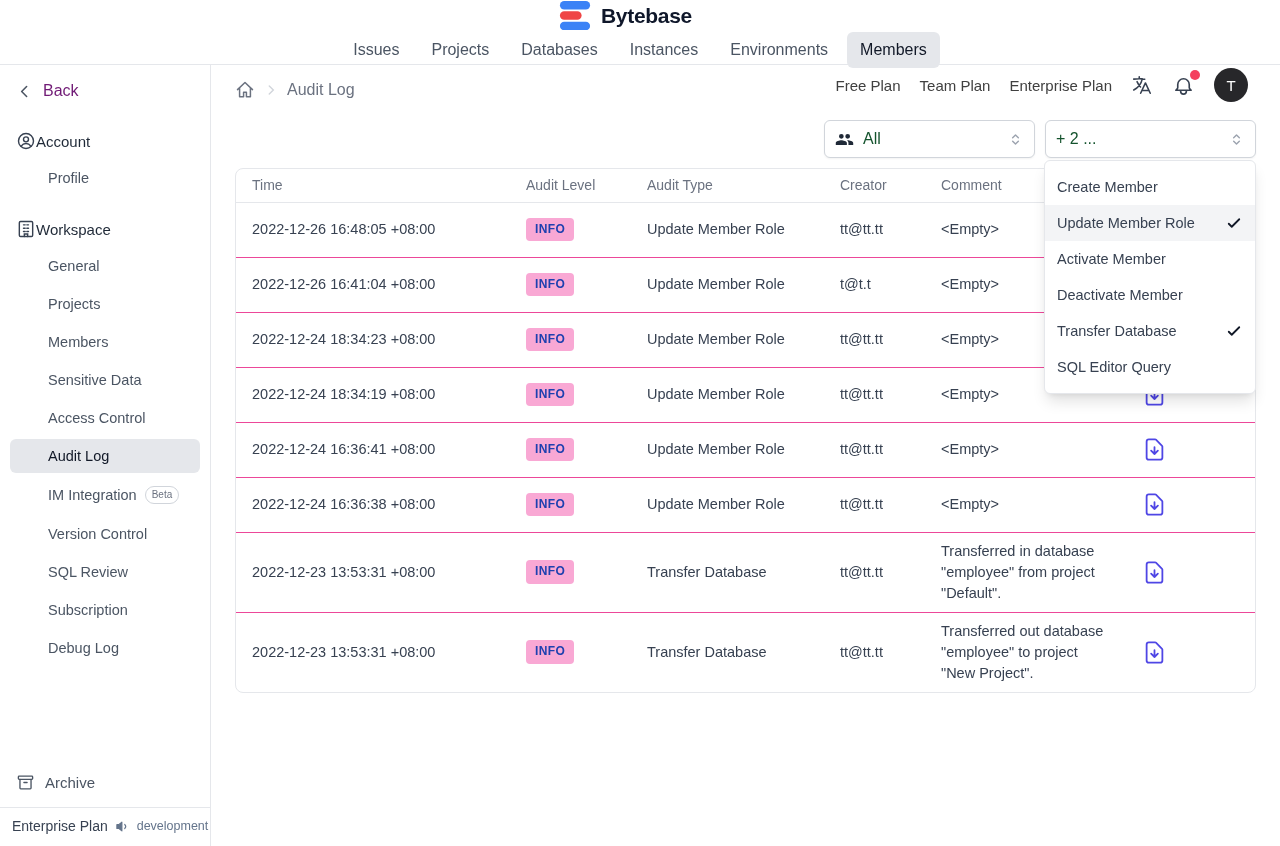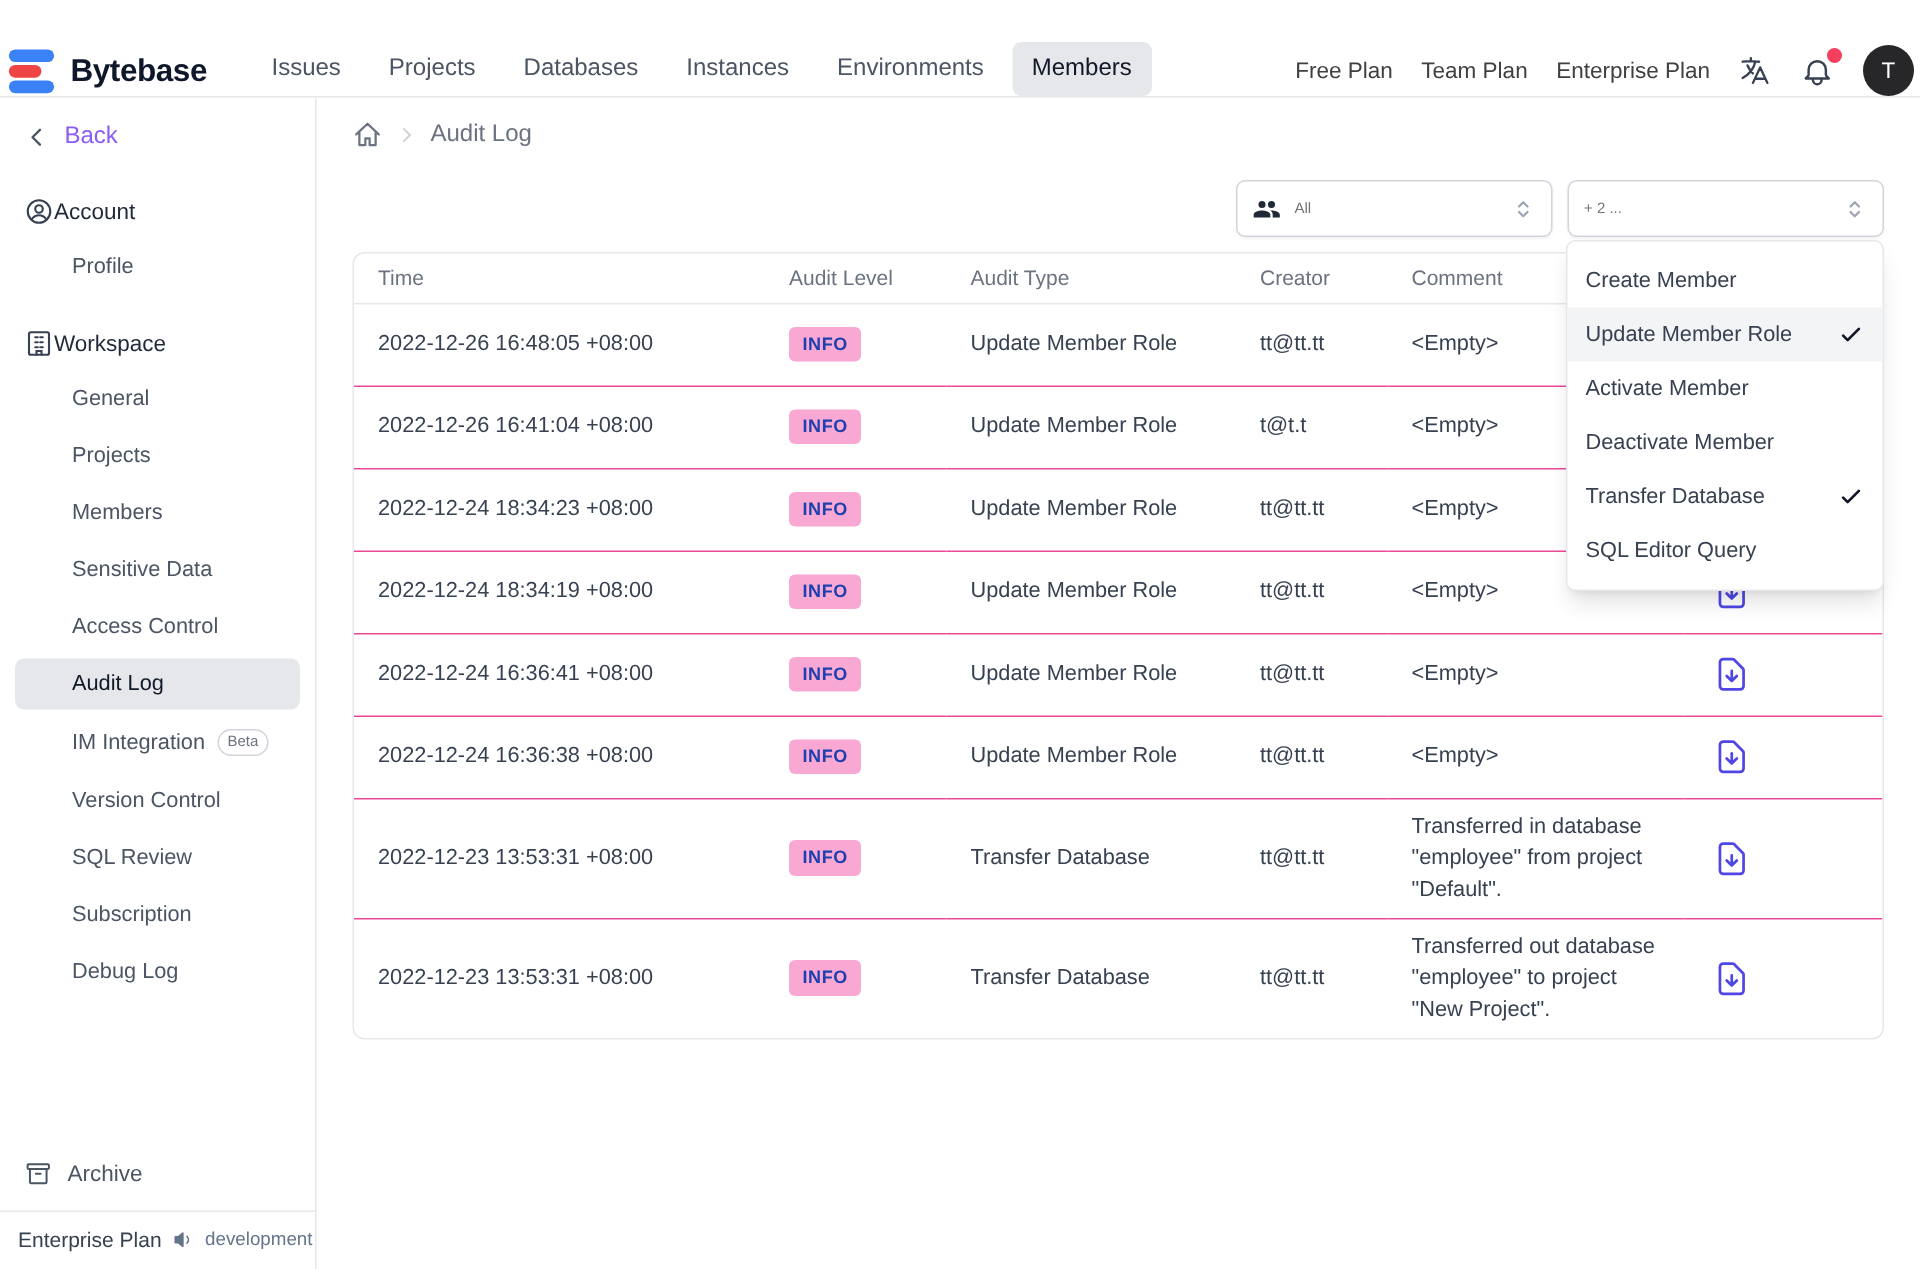--- a/index.html
+++ b/index.html
@@ -6,56 +6,56 @@
   html,body { width:1280px; height:846px; }
   body {
     font-family:"Liberation Sans", sans-serif;
     color:#374151; background:#ffffff;
     overflow:hidden; position:relative;
   }
   a { text-decoration:none; color:inherit; }
   button { font-family:inherit; }
 
   
-  .topnav { height:65px; display:flex; align-items:flex-end; padding:0 4px; border-bottom:1px solid #e5e7eb; }
+  .topnav { height:65px; display:flex; align-items:center; padding:0 32px; border-bottom:1px solid #e5e7eb;flex-direction:column; }
   .brand { display:flex; align-items:center; gap:9px; margin-right:30px; cursor:pointer; }
   .brand-name { font-size:21px; font-weight:bold; color:#0f172a; letter-spacing:-0.3px; }
   .nav-links { display:flex; align-items:center; gap:6px; }
   .nav-link { font-size:16px; color:#4b5563; padding:9px 13px; border-radius:6px; cursor:pointer; white-space:nowrap; }
   .nav-link.active { background:#e5e7eb; color:#111827; }
   .topnav-right { margin-left:auto; display:flex; align-items:center; gap:19px; }
   .plan-link { font-size:15px; color:#404040; cursor:pointer; white-space:nowrap; }
   .icon-btn { background:none; border:none; cursor:pointer; display:flex; align-items:center; position:relative; padding:0; }
   .red-dot { position:absolute; top:-4px; right:-5px; width:10px; height:10px; border-radius:50%; background:#f43f5e; }
   .avatar { width:34px; height:34px; border-radius:50%; background:#27272a; color:#fff; display:flex; align-items:center; justify-content:center; font-size:15px; cursor:pointer; }
 
   
   .layout { display:flex; height:781px; }
 
   
   .sidebar { width:211px; border-right:1px solid #e5e7eb; display:flex; flex-direction:column; padding:8px 10px 0; flex-shrink:0; }
-  .side-back { display:flex; align-items:center; gap:10px; padding:9px 6px; font-size:16px; color:#8b5cf6; cursor:pointer; border-radius:6px; }
+  .side-back { display:flex; align-items:center; gap:10px; padding:9px 6px; font-size:16px; color:#701a75; cursor:pointer; border-radius:6px; }
   .side-header { display:flex; align-items:center; gap:0; padding:8px 6px; margin-top:14px; font-size:15px; color:#1f2937; }
   .side-item { display:flex; align-items:center; gap:8px; padding:9px 8px 9px 38px; font-size:14.5px; color:#4b5563; border-radius:6px; margin:2px 0; cursor:pointer; }
   .side-item.active { background:#e5e7eb; color:#111827; }
   .beta-badge { font-size:10px; line-height:1; border:1px solid #d1d5db; color:#6b7280; padding:3px 6px; border-radius:9999px; background:#fff; }
   .side-spacer { flex:1; }
   .side-archive { display:flex; align-items:center; gap:10px; padding:9px 6px; font-size:15px; color:#4b5563; cursor:pointer; border-radius:6px; margin-bottom:6px; }
   .side-footer { border-top:1px solid #e5e7eb; margin:0 -10px; padding:10px 12px 12px; display:flex; align-items:center; gap:7px; }
   .footer-plan { font-size:14px; color:#374151; white-space:nowrap; }
   .footer-env { font-size:12.5px; color:#64748b; }
 
   
   .main { flex:1; padding:0 24px; position:relative; }
   .breadcrumb-row { height:38px; display:flex; align-items:center; gap:9px; margin-top:6px; }
   .crumb-current { font-size:16px; color:#6b7280; }
   .filter-row { display:flex; justify-content:flex-end; gap:10px; margin-top:11px; }
   .select { height:38px; width:211px; border:1px solid #d1d5db; border-radius:6px; background:#fff;
     box-shadow:0 1px 2px rgba(0,0,0,.05); display:flex; align-items:center; padding:0 10px; gap:9px;
-    font-size:10px; color:#737373; cursor:pointer; }
+    font-size:16px; color:#14532d; cursor:pointer; }
   .selector-icon { margin-left:auto; display:flex; }
 
   
   .table-wrap { margin-top:10px; border:1px solid #e5e7eb; border-radius:8px; overflow:hidden; }
   table.audit-table { width:100%; border-collapse:collapse; table-layout:fixed; }
   .audit-table th { font-size:14px; font-weight:400; color:#6b7280; text-align:left; padding:8px 16px; border-bottom:1px solid #e5e7eb; height:33px; white-space:nowrap; }
   .audit-table td { font-size:14.5px; color:#374151; padding:8px 16px; border-bottom:1px solid #ec4899; height:55px; vertical-align:middle; line-height:1.45; }
   .audit-table tr:last-child td { border-bottom:none; }
   .badge-info { display:inline-block; background:#f9a8d4; color:#1e40af; font-size:12px; font-weight:700; letter-spacing:.4px; padding:3px 9px; border-radius:4px; }
   .dl-btn { background:none; border:none; cursor:pointer; color:#4f46e5; display:flex; padding:2px; }

